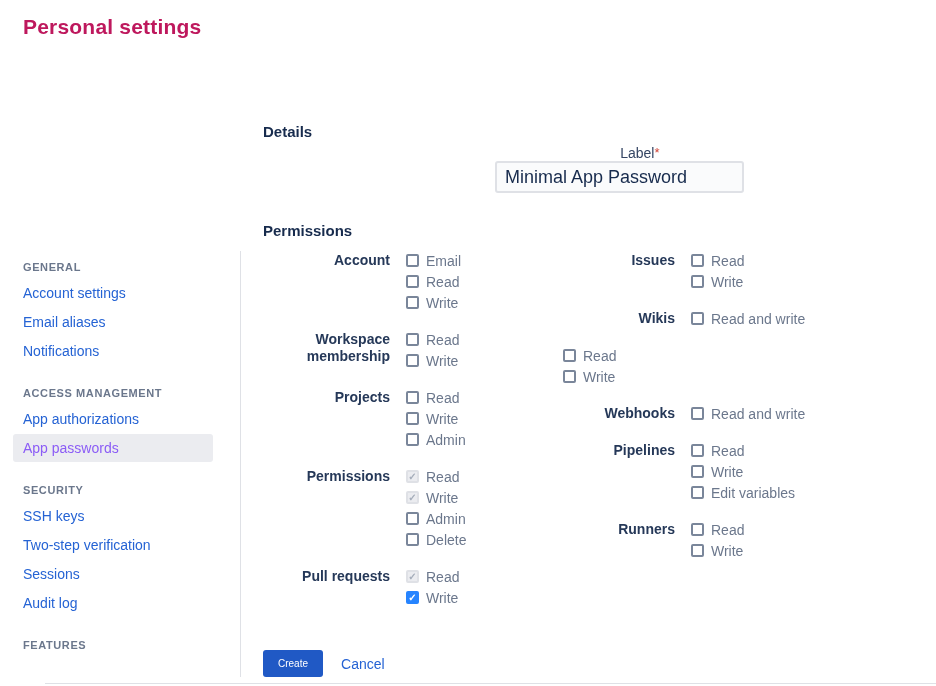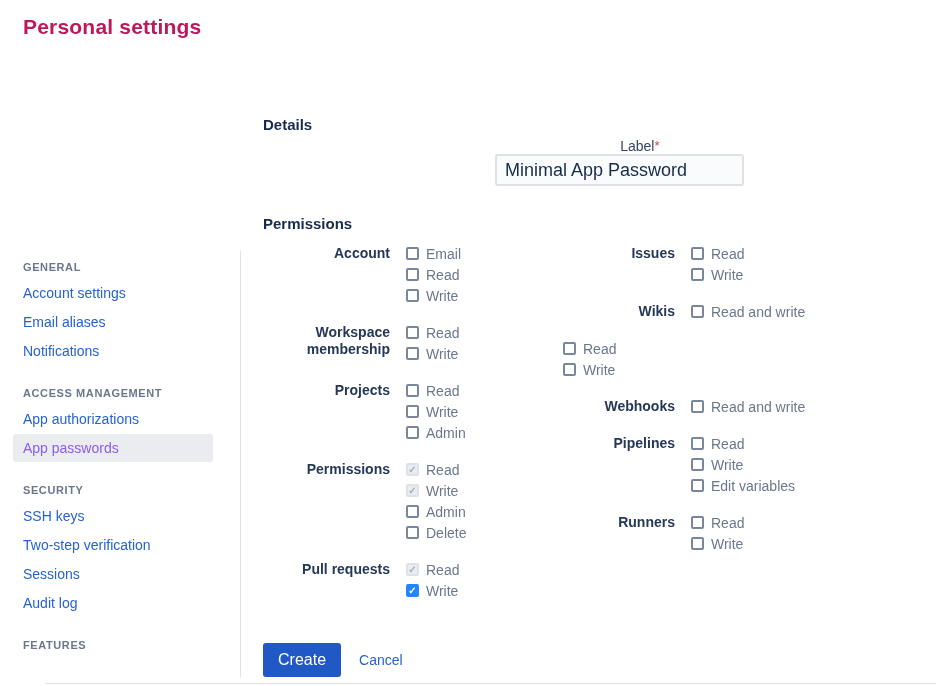--- a/index.html
+++ b/index.html
@@ -80,21 +80,21 @@
   .cb.checked { background: #2684FF; border-color: #2684FF; }
   .cb.checked::after { content: "\2713"; color: #fff; font-size: 10px; font-weight: bold; line-height: 1; }
   .cb.checked-disabled { background: #EBECF0; border-color: #DFE1E6; }
   .cb.checked-disabled::after { content: "\2713"; color: #A5ADBA; font-size: 10px; font-weight: bold; line-height: 1; }
   .perm-label { font-size: 14px; color: #6B778C; }
 
   .actions { display: flex; align-items: center; margin-top: 26px; }
   .btn-create {
     background: #2059C5; color: #fff; border: none; border-radius: 3px;
     font-family: "Liberation Sans", sans-serif;
-    font-size: 16px; font-weight: 500; padding: 8px 15px; cursor: pointer;
+    font-size: 10px; font-weight: 500; padding: 8px 15px; cursor: pointer;
   }
   .link-cancel { margin-left: 18px; font-size: 14px; color: #2563D4; text-decoration: none; cursor: pointer; }
 
   .footer-line { position: absolute; left: 45px; right: 0; bottom: 2px; border-top: 1px solid #DFE1E6; }
 </style>
 </head>
 <body>
 
 <h1 class="page-title">Personal settings</h1>
 

